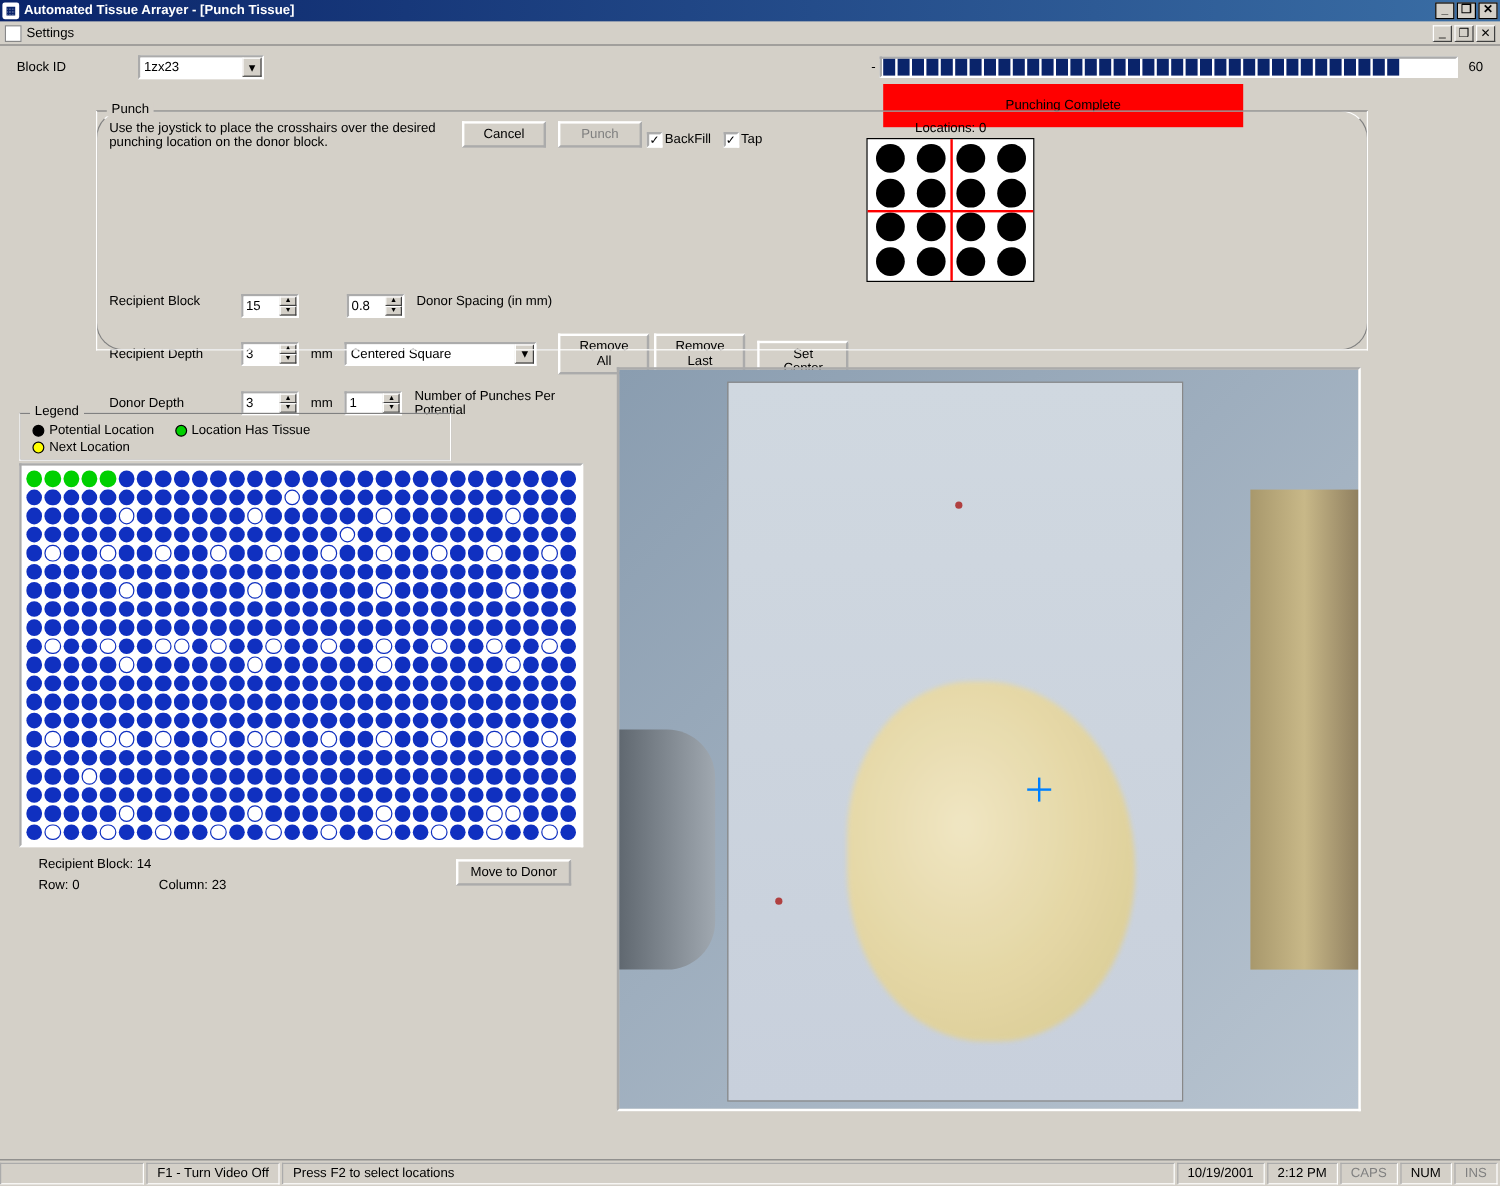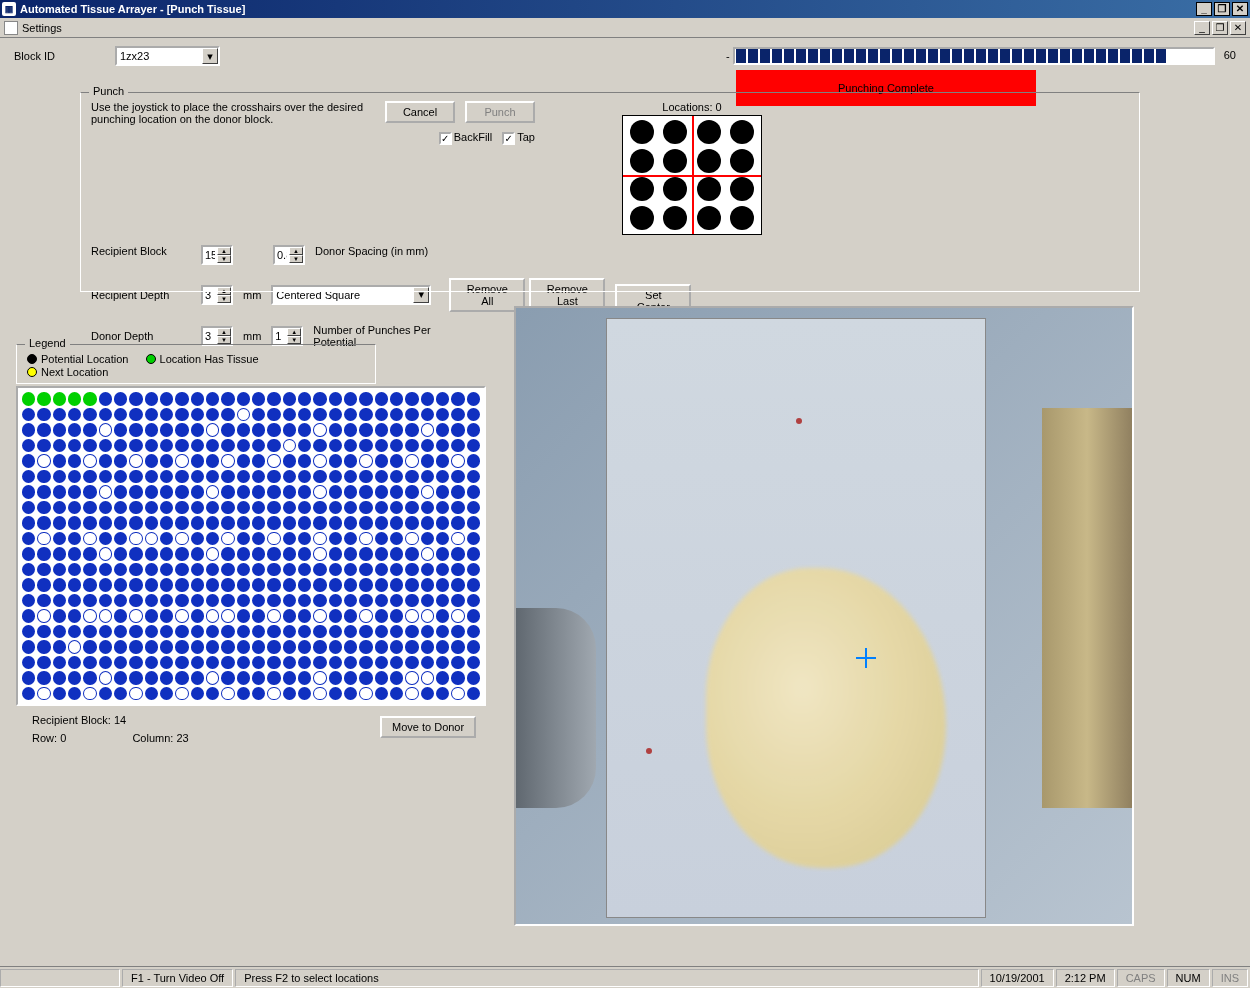--- a/index.html
+++ b/index.html
@@ -22,25 +22,25 @@
 .progress-bar { width: 482px; height: 18px; border: 2px inset #fff; background: #fff; display: inline-flex; align-items: center; padding: 1px; gap: 2px; vertical-align: middle; }
 .prog-seg { width: 10px; height: 14px; background: #0a246a; }
 .prog-count { margin-left: 6px; }
 .status-banner { margin-top: 4px; background: #ff0000; color: #000; text-align: center; padding: 12px 0; width: 300px; margin-left: auto; margin-right: 200px; }
 .fieldset { border: 1px solid #808080; border-top-color: #fff; margin: 6px 0; padding: 8px 10px 10px 10px; position: relative; }
 .fieldset::before { content: ''; position: absolute; left: -1px; right: -1px; top: -1px; bottom: -1px; border: 1px solid #fff; border-top-color: #808080; pointer-events: none; }
 .fieldset .legend-title { position: absolute; top: -8px; left: 8px; background: #d4d0c8; padding: 0 4px; z-index: 2; }
 .button { background: #d4d0c8; border: 2px outset #fff; padding: 3px 10px; cursor: pointer; min-height: 22px; }
 .button.disabled { color: #808080; }
 .spin { display: inline-flex; border: 2px inset #fff; background: #fff; height: 20px; }
-.spin input { border: none; outline: none; width: 14px; text-align: left; padding: 0 2px; }
+.spin input { border: none; outline: none; width: 30px; text-align: left; padding: 0 2px; }
 .spin .spinbtns { display: flex; flex-direction: column; width: 14px; }
 .spin .spinbtn { flex: 1; background: #d4d0c8; border: 1px solid #fff; border-right-color: #404040; border-bottom-color: #404040; font-size: 6px; display: flex; align-items: center; justify-content: center; }
 .checkbox { width: 13px; height: 13px; border: 2px inset #fff; background: #fff; display: inline-flex; align-items: center; justify-content: center; font-size: 10px; color: #000; margin-right: 2px; vertical-align: middle; }
-.punch-group { position: absolute; left: 80px; right: 110px; top: 48px; height: 200px; }
+.punch-group { position: absolute; left: 80px; right: 110px; top: 48px; height: 200px; border-radius: 23px; }
 .punch-row1 { display: flex; align-items: flex-start; gap: 14px; }
 .instructions { width: 280px; }
 .loc-label { text-align: center; margin-bottom: 2px; }
 .loc-grid { width: 140px; height: 120px; background: #fff; position: relative; border: 1px solid #000; }
 .loc-grid .vline { position: absolute; left: 50%; top: 0; bottom: 0; width: 2px; background: red; }
 .loc-grid .hline { position: absolute; top: 50%; left: 0; right: 0; height: 2px; background: red; }
 .loc-grid .dots { position: absolute; inset: 4px; display: grid; grid-template-columns: repeat(4,1fr); grid-template-rows: repeat(4,1fr); gap: 4px; }
 .loc-grid .dot { background: #000; border-radius: 50%; width: 24px; height: 24px; margin: auto; }
 .mid-buttons { position: absolute; left: 190px; top: 260px; display: flex; gap: 20px; }
 .legend-box { position: absolute; left: 16px; top: 300px; width: 360px; height: 40px; }
@@ -141,21 +141,21 @@
       <span class="prog-count">60</span>
     </div>
   </div>
   <div class="status-banner">Punching Complete</div>
 
   <div class="fieldset punch-group">
     <span class="legend-title">Punch</span>
 
     <div class="punch-row1">
       <div class="instructions">Use the joystick to place the crosshairs over the desired punching location on the donor block.</div>
-      <div style="display:flex;flex-direction:column;align-items:center;gap:4px;">
+      <div style="display:flex;flex-direction:row;align-items:center;gap:4px;">
         <div style="display:flex;gap:10px;">
           <button class="button" style="width:70px">Cancel</button>
           <button class="button disabled" style="width:70px">Punch</button>
         </div>
         <div style="display:flex;gap:10px;margin-top:4px;align-self:flex-end;">
           <span><span class="checkbox">✓</span><span>BackFill</span></span>
           <span><span class="checkbox">✓</span><span>Tap</span></span>
         </div>
       </div>
       <div style="margin-left:40px;padding-left:33px;">

